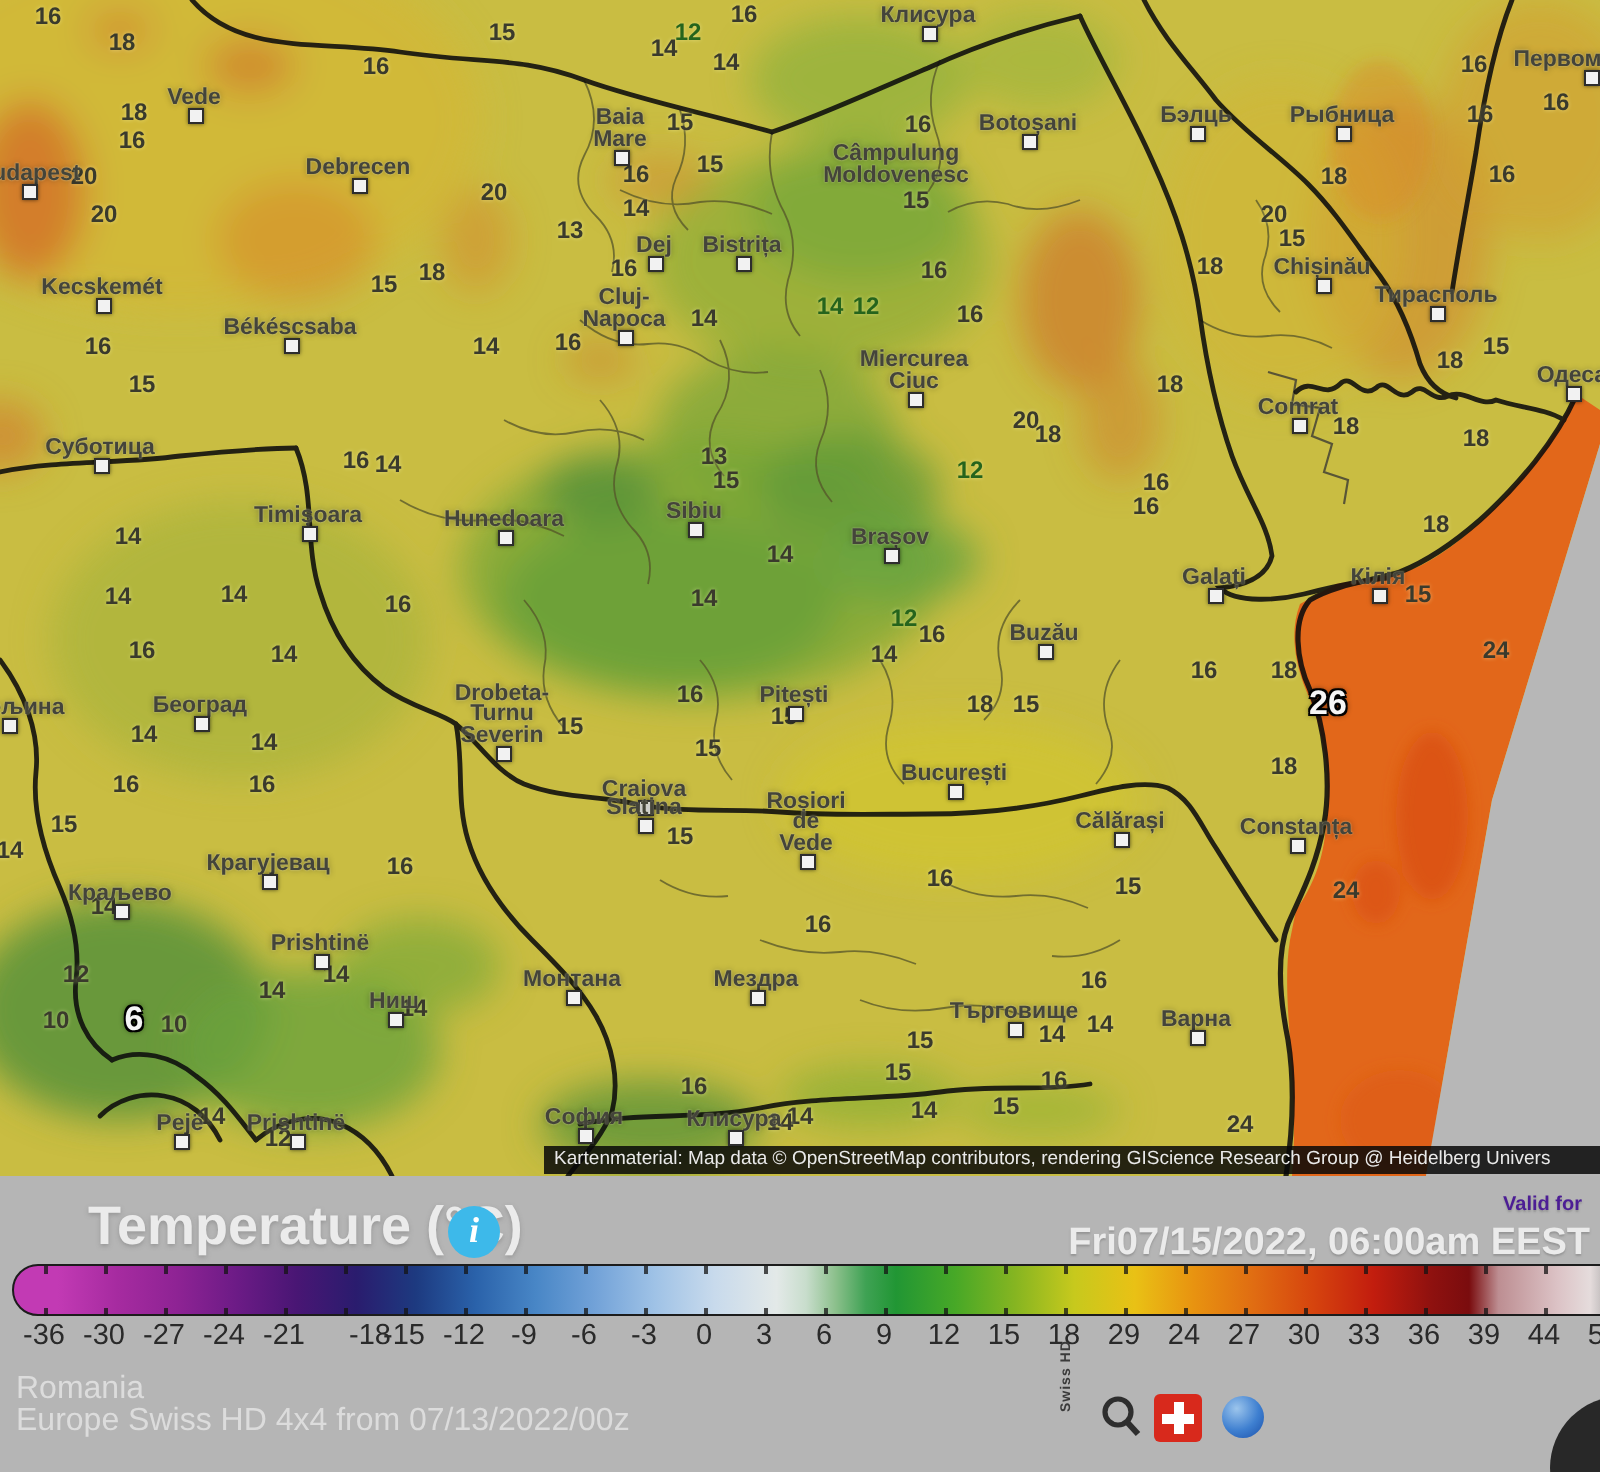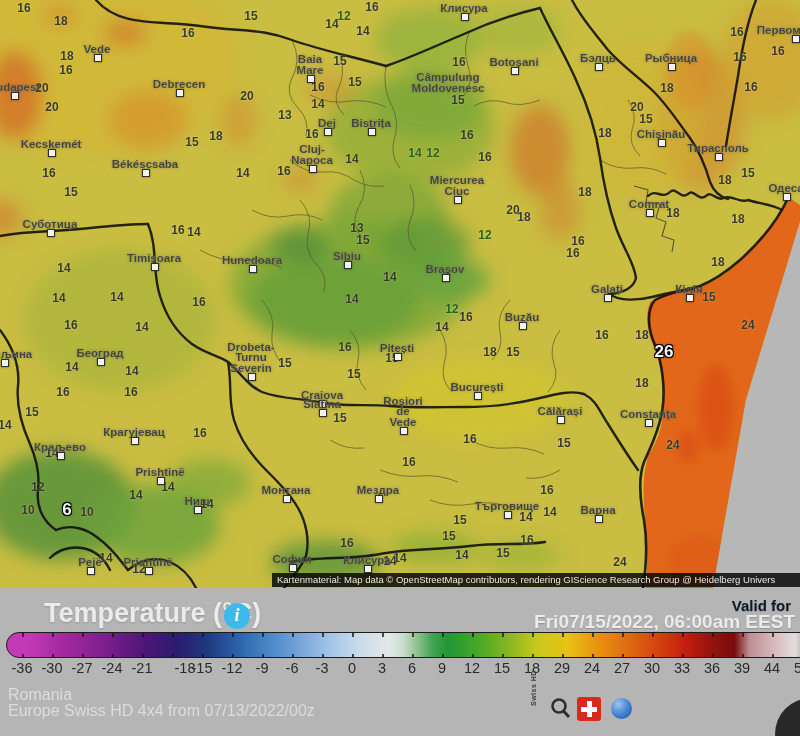--- a/index.html
+++ b/index.html
@@ -15,21 +15,21 @@
     text-shadow:0 0 2px rgba(255,255,190,.45);line-height:12px}
   .tnum.g{color:#25641c}
   .tnum.big{font-size:17px;color:#f6f6f6;z-index:7;
     text-shadow:-1px -1px 0 #000,1px -1px 0 #000,-1px 1px 0 #000,1px 1px 0 #000,0 0 3px #000}
   .attrbar{position:absolute;left:272px;top:573px;width:528px;height:14px;background:rgba(8,8,8,.85);z-index:8;
     color:#e9e9e9;font-size:9.5px;line-height:14px;padding-left:5px;white-space:nowrap;overflow:hidden;box-sizing:border-box}
   #panel{position:absolute;left:0;top:588px;width:800px;height:148px;background:#b5b5b5}
   .ptitle{position:absolute;left:44px;top:10px;font-size:27px;font-weight:bold;color:#ebebeb;text-shadow:0 1px 2px rgba(120,120,120,.5)}
   .info{position:absolute;left:224px;top:15px;width:26px;height:26px;border-radius:50%;background:#3db9ea;
     color:#fff;font-family:"Liberation Serif",serif;font-weight:bold;font-style:italic;font-size:18px;text-align:center;line-height:25px}
-  .vlabel{position:absolute;right:9px;top:9px;font-size:15px;font-weight:bold;color:#0f172a;text-shadow:0 1px 1px rgba(120,120,120,.5)}
+  .vlabel{position:absolute;right:9px;top:9px;font-size:10px;font-weight:bold;color:#4c1d95;text-shadow:0 1px 1px rgba(120,120,120,.5)}
   .vvalue{position:absolute;right:5px;top:23px;font-size:19px;font-weight:bold;color:#ebebeb;text-shadow:0 1px 1px rgba(120,120,120,.5)}
   .cbar{position:absolute;left:6px;top:44px;width:798px;height:26px;border:1px solid #1c1c1c;border-radius:13px 0 0 13px;box-sizing:border-box}
   .tm{position:absolute;width:2px;height:4px;background:rgba(20,20,20,.75)}
   .ticks{position:absolute;left:0;top:72px;width:800px;height:18px}
   .tick{position:absolute;transform:translateX(-50%);font-size:14.5px;color:#2a2a2a;white-space:nowrap}
   .region{position:absolute;left:8px;top:98px;font-size:16px;color:#dcdcdc}
   .model{position:absolute;left:8px;top:114px;font-size:16px;color:#dcdcdc}
   .swissv{position:absolute;left:530px;top:118px;font-size:7px;font-weight:bold;color:#3a3a3a;transform:rotate(-90deg);transform-origin:left top;letter-spacing:.5px}
   .mag{position:absolute;left:548px;top:108px}
   .flag{position:absolute;left:577px;top:109px;width:24px;height:24px;background:#d8291c;border-radius:3px}

